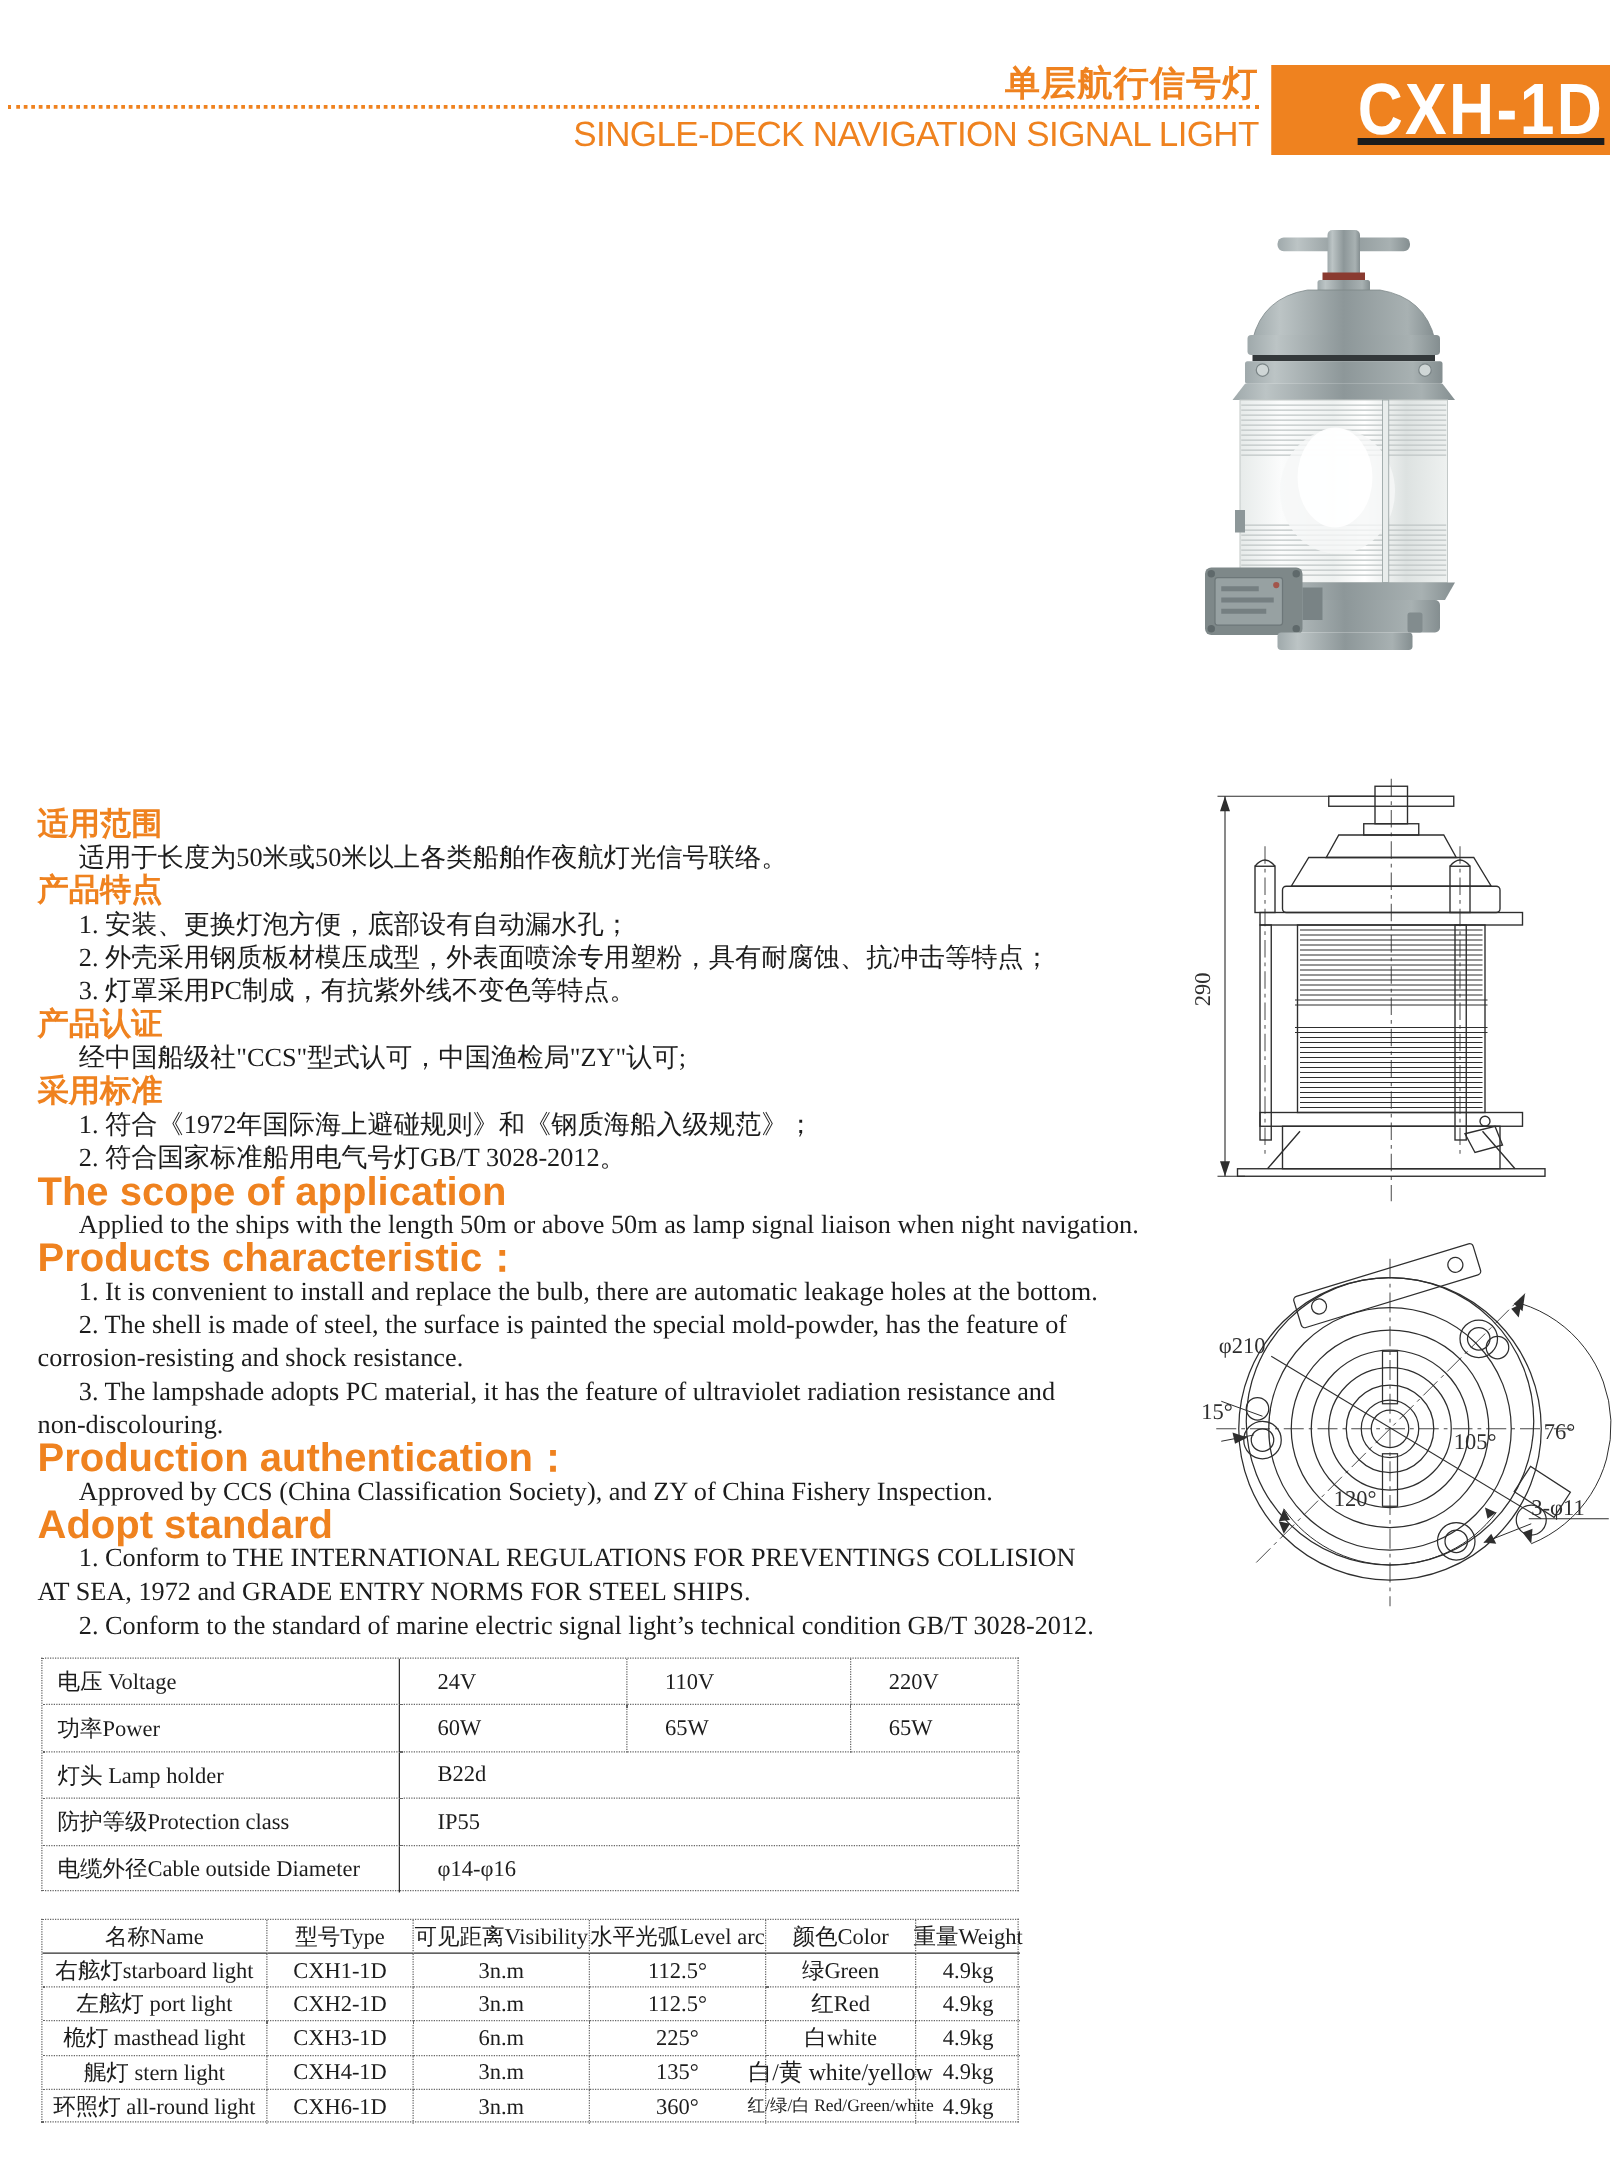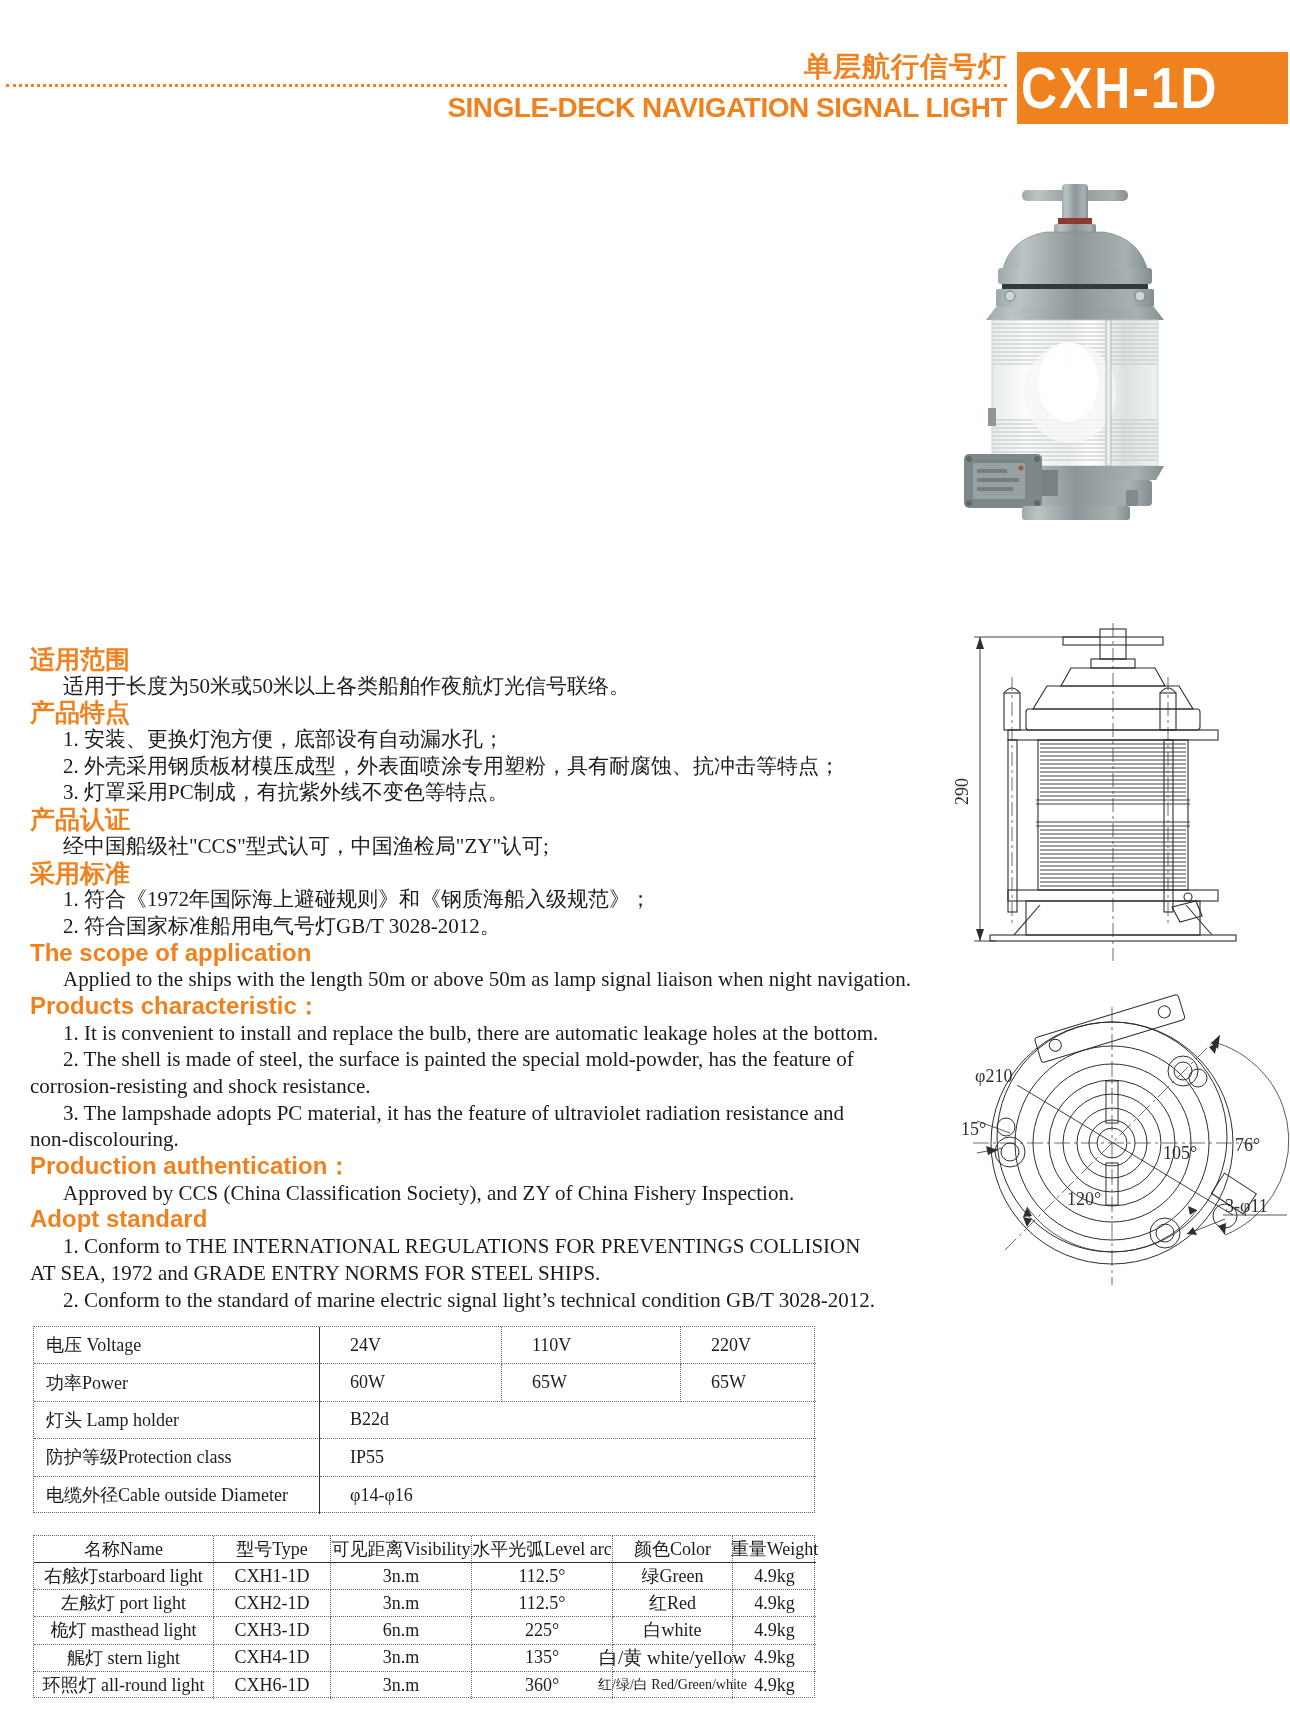--- a/index.html
+++ b/index.html
@@ -7,33 +7,33 @@
   .page { position:relative; width:1290px; height:1733px; background:#fff; overflow:hidden;
           font-family:"Liberation Serif","DejaVu Serif",serif; color:var(--ink); }
 
   
   .title-cn { position:absolute; left:0; top:48px; width:1007px; text-align:right;
               font-family:Liberation Sans, sans-serif; font-weight:bold;
               font-size:28px; color:var(--accent); letter-spacing:1px; }
   .head-rule { position:absolute; left:6px; top:84px; width:1001px; height:0;
                border-top:3px dotted var(--accent); }
   .title-en { position:absolute; left:0; top:92px; width:1007px; text-align:right;
-              font-family:"Liberation Sans","DejaVu Sans",sans-serif; font-weight:bold;
+              font-family:"Liberation Sans","DejaVu Sans",sans-serif; font-weight:normal;
               font-size:28px; color:var(--accent); letter-spacing:-0.5px; }
   .badge { position:absolute; left:1017px; top:52px; width:271px; height:72px;
-           background:var(--accent); display:flex; align-items:center; justify-content:flex-start; }
+           background:var(--accent); display:flex; align-items:center; justify-content:flex-end;text-decoration:underline; }
   .badge span { font-family:"Liberation Sans","DejaVu Sans",sans-serif; font-weight:bold;
                 font-size:52px; color:#fff; letter-spacing:2px; transform:scale(.96,1.12); }
 
   
   .content { position:absolute; left:30px; top:646px; width:840px; }
   .line { height:26.7px; line-height:26.7px; white-space:nowrap; font-size:21px; color:var(--ink); }
   .h-cn, .h-en { font-family:"Liberation Sans","DejaVu Sans",sans-serif; font-weight:bold; color:var(--accent); }
   .h-cn { font-size:25px; }
-  .h-en { font-size:24px; }
+  .h-en { font-size:32px; }
   .ind { text-indent:33px; }
 
   
   .spec-table { position:absolute; left:33px; top:1326px; width:782px; height:187px;
                 display:grid; grid-template-columns:286px 182px 179px 135px;
                 grid-template-rows:repeat(5,37.4px);
                 border:1px dotted var(--dot); box-sizing:border-box; font-size:18px; }
   .spec-table > div { display:flex; align-items:center; box-sizing:border-box; }
   .sl { padding-left:12px; border-right:1.5px solid var(--line); border-bottom:1px dotted var(--dot); }
   .sv { padding-left:30px; border-bottom:1px dotted var(--dot); }

